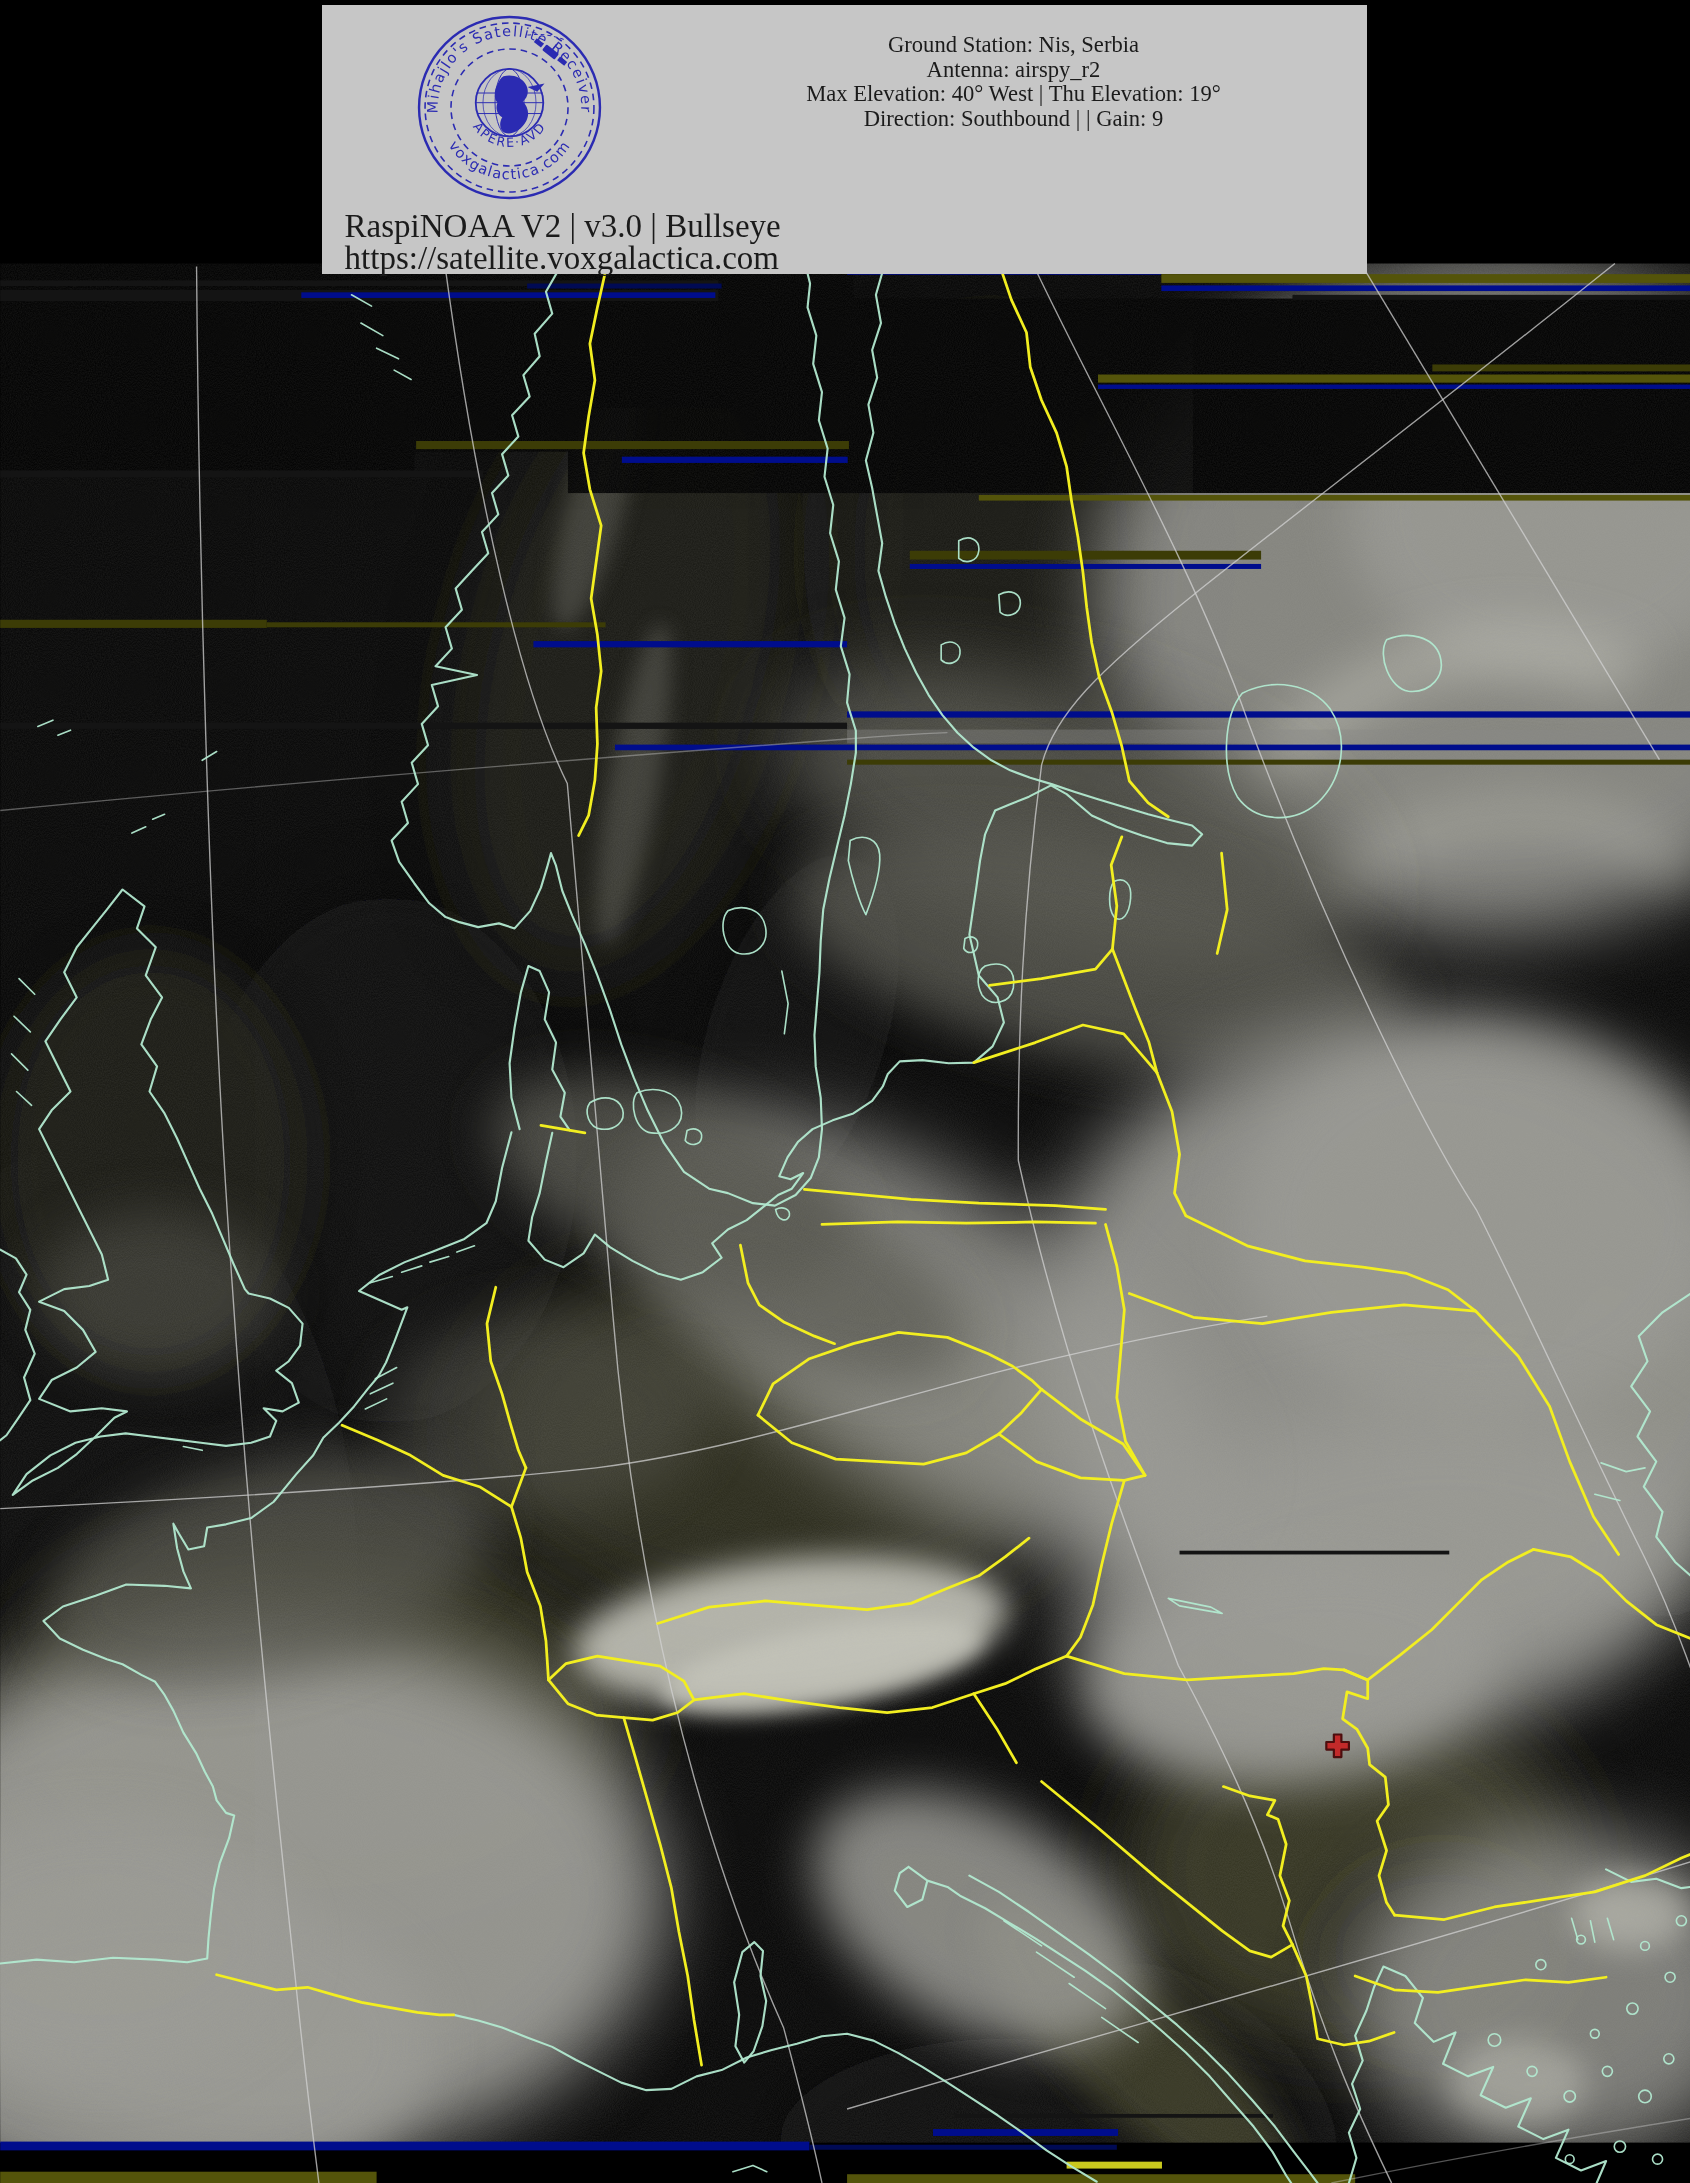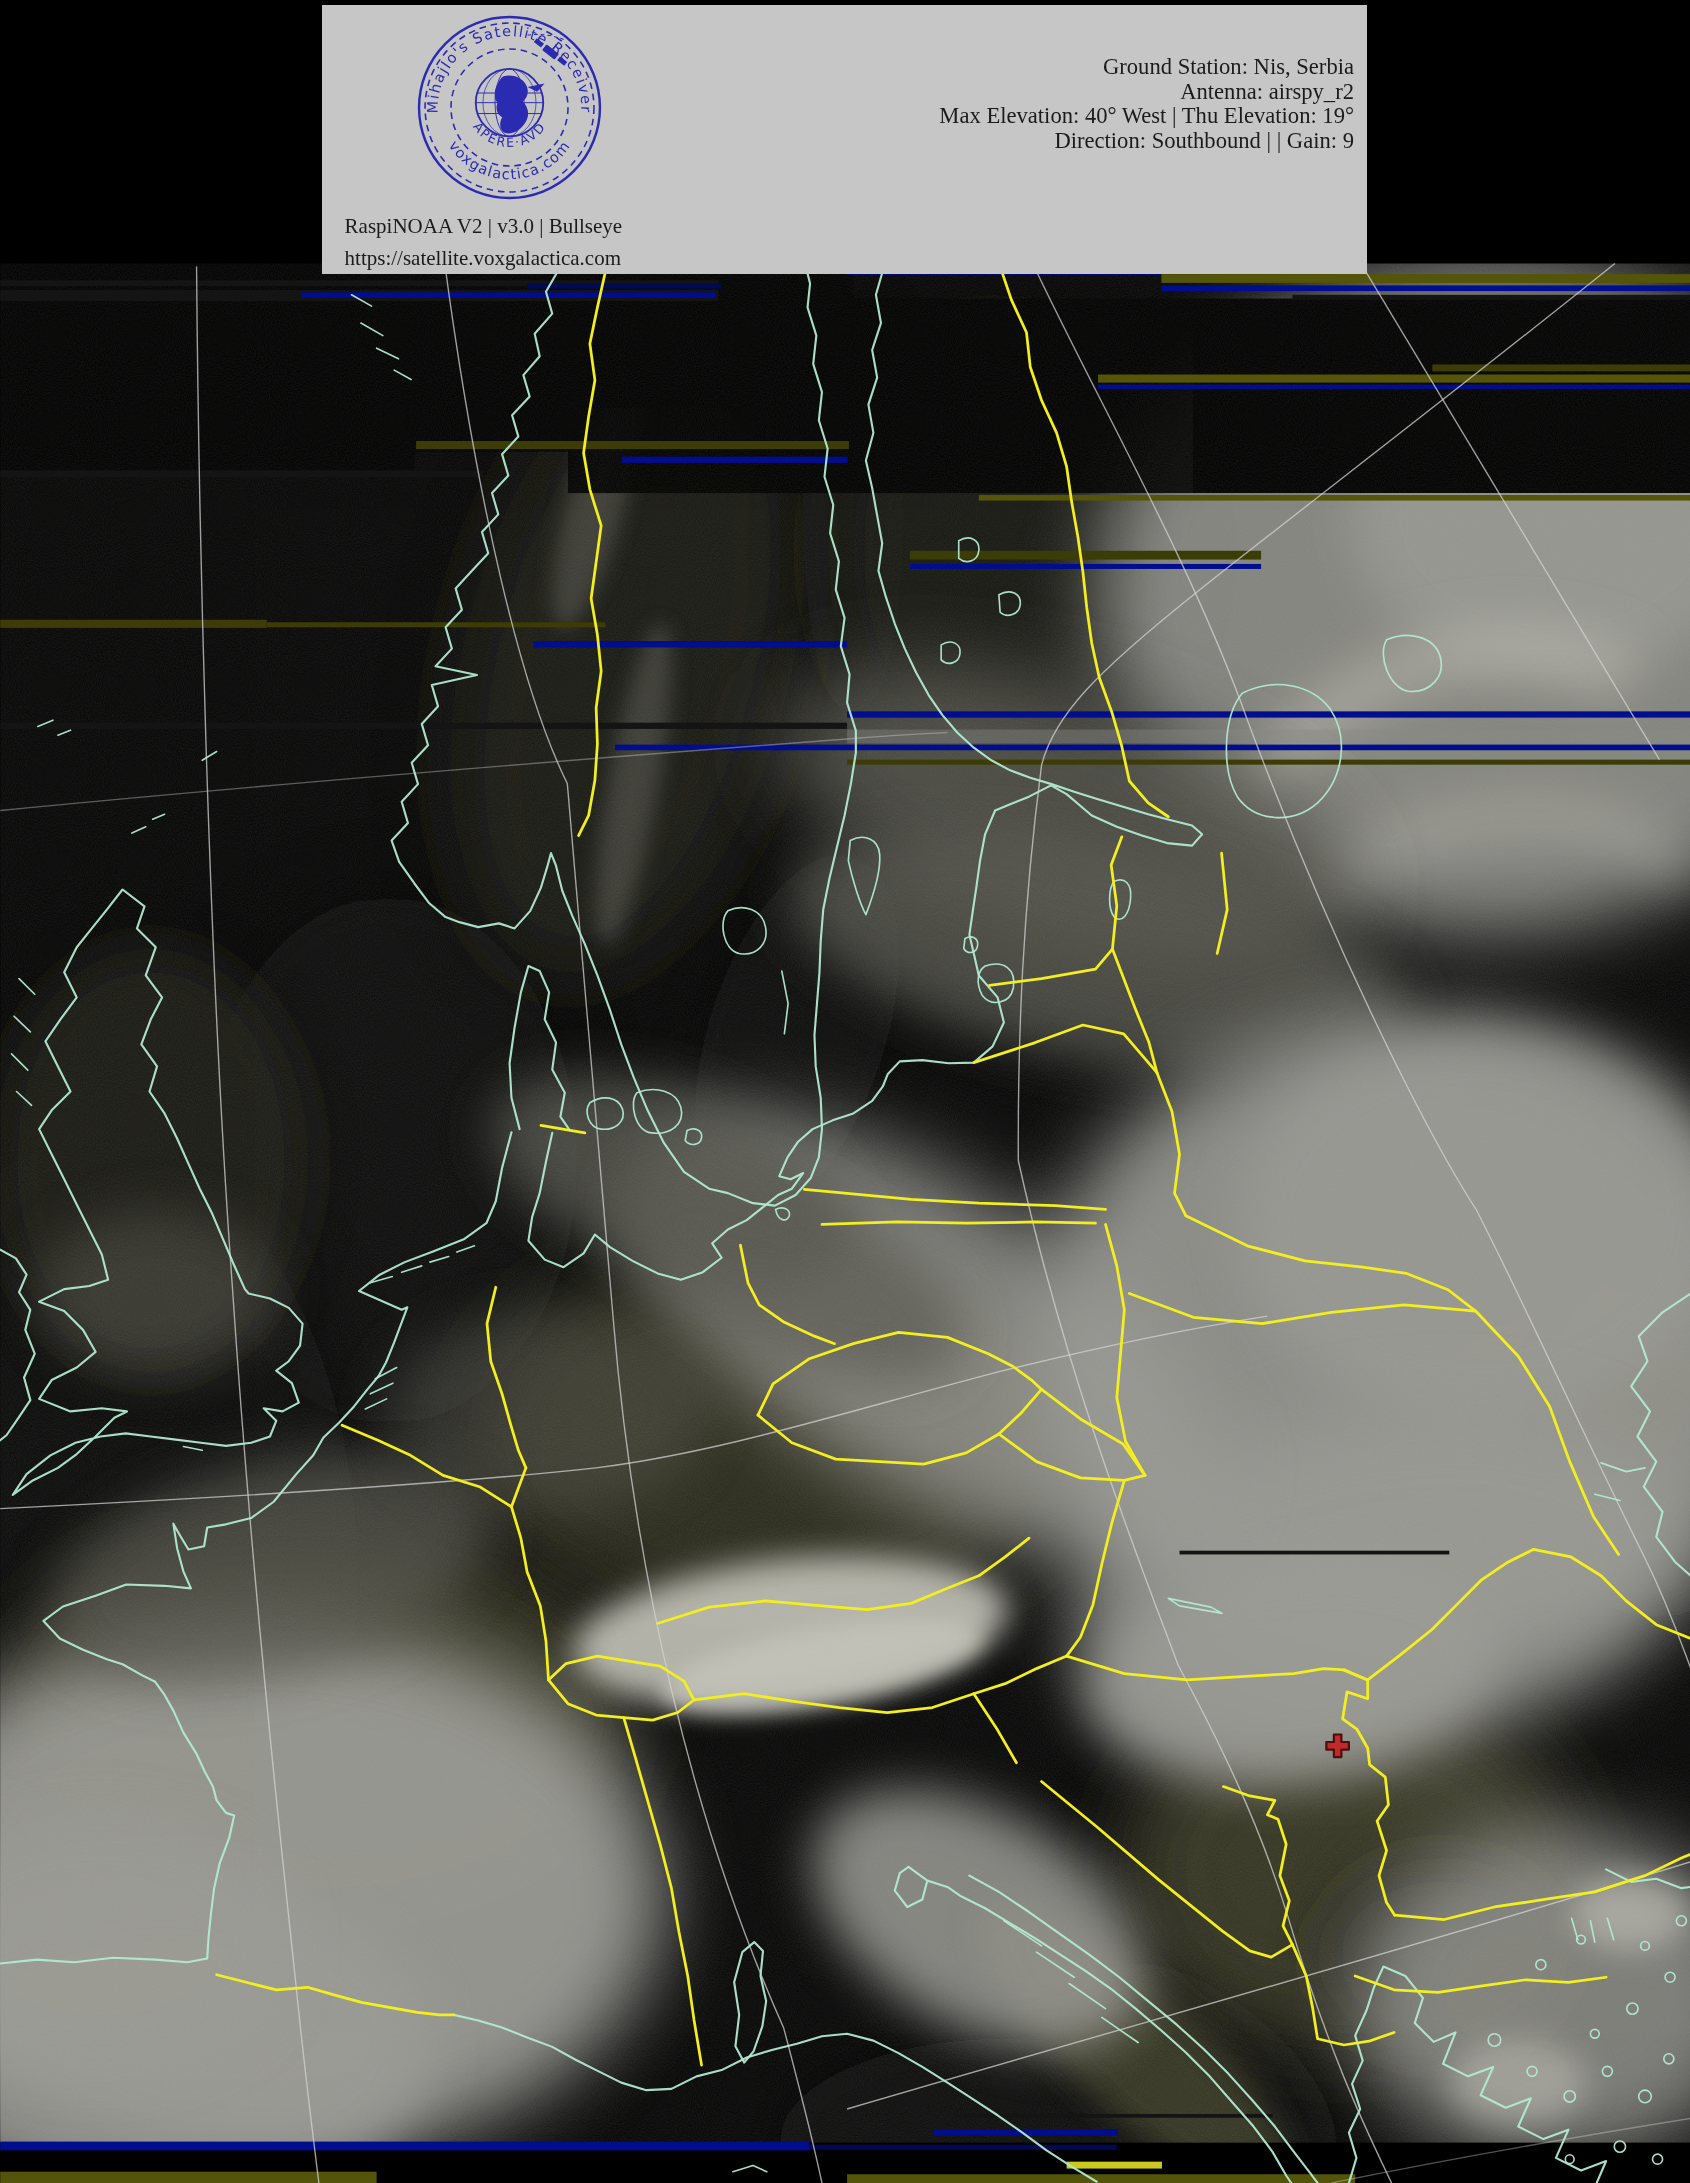--- a/index.html
+++ b/index.html
@@ -14,23 +14,23 @@
   .grat-faint{opacity:.4}
   .gl-navy{fill:var(--glitch-navy)} .gl-navy2{fill:var(--glitch-navy-dim)}
   .gl-olive{fill:var(--glitch-olive)} .gl-olive2{fill:var(--glitch-olive-dim)}
   .gl-dark{fill:var(--glitch-dark)} .gl-gray{fill:var(--glitch-gray)} .gl-yellow{fill:var(--glitch-yellow)}
   .sea{fill:var(--sea-dark)} .land{fill:var(--land-olive)} .land-dk{fill:var(--land-dark)}
   .cl{fill:var(--cloud)} .cl-br{fill:var(--cloud-bright)} .cl-dm{fill:var(--cloud-dim)}
   .swirl{fill:none;stroke:var(--cloud-bright)}
   
   #header{position:absolute;left:322px;top:5px;width:1045px;height:269px;background:var(--header-bg);
           color:var(--header-text);}
-  #stationInfo{position:absolute;left:351px;top:50px;width:681px;text-align:right;
+  #stationInfo{position:absolute;left:351px;top:28px;width:681px;text-align:center;
                font-size:22.6px;line-height:24.5px;white-space:nowrap;}
-  #footerInfo{position:absolute;left:22.6px;top:205px;font-size:21px;line-height:32px;white-space:nowrap;}
+  #footerInfo{position:absolute;left:22.6px;top:205px;font-size:33px;line-height:32px;white-space:nowrap;}
   #stampSvg{position:absolute;left:91px;top:6.3px;}
   .stamp-stroke{fill:none;stroke:var(--stamp);}
   .stamp-fill{fill:var(--stamp);stroke:none;}
   .stamp-text{fill:var(--stamp);font-family:"DejaVu Sans","Liberation Sans",sans-serif;}
 </style>
 </head>
 <body>
 
 <div id="page">
 

